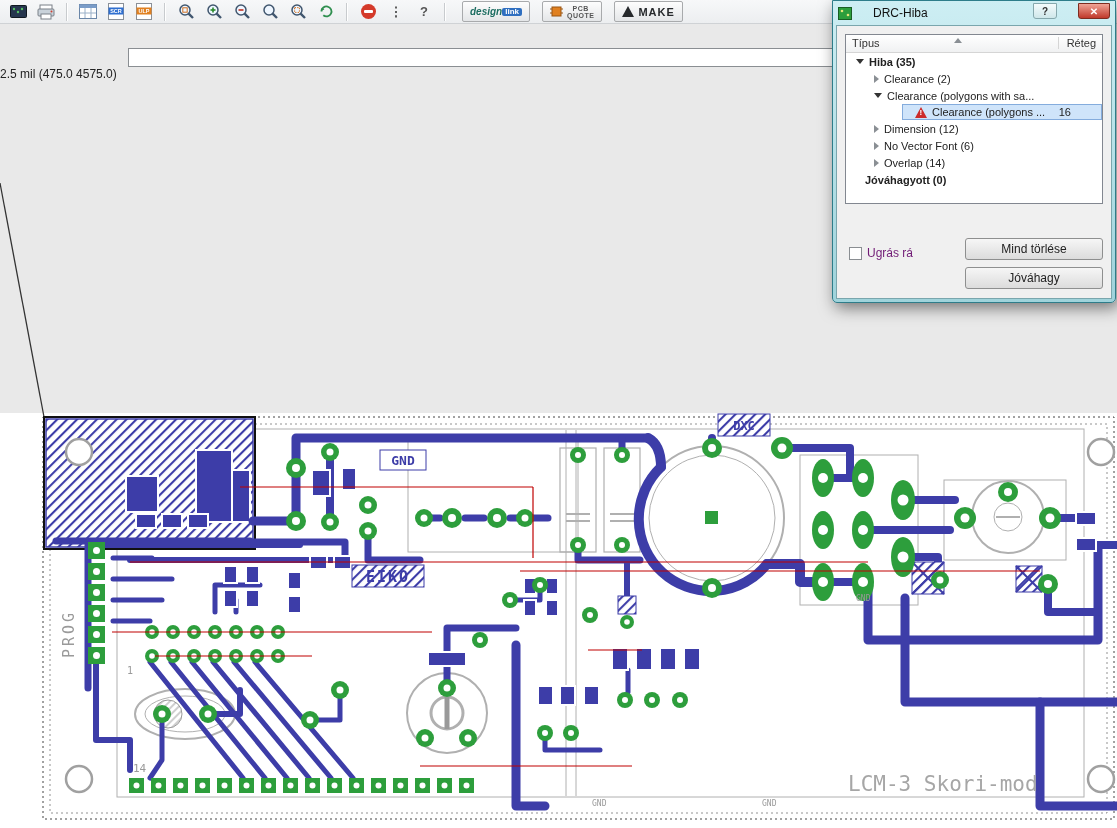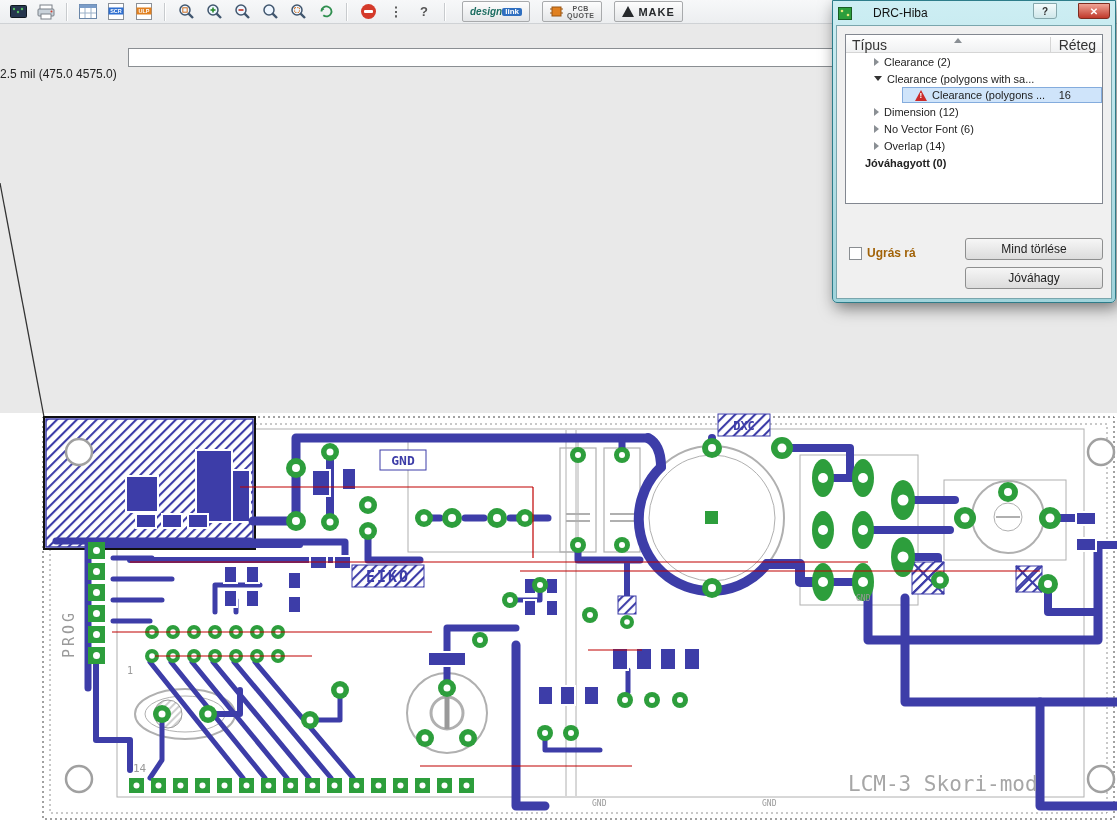--- a/index.html
+++ b/index.html
@@ -50,38 +50,38 @@
     background:linear-gradient(#cdeef3,#9fd3db); border:1px solid #2e7d8a; border-radius:0 0 5px 5px;
     padding:0 3px 3px 3px; box-shadow:3px 5px 16px rgba(0,0,0,.5);}
   .titlebar{height:24px; display:flex; align-items:center; gap:21px; padding:0 2px;}
   .title-text{font-size:12px; color:#111; flex:1;}
   .winbtn{height:16px; display:flex; align-items:center; justify-content:center; font-size:10px; font-weight:bold;
     border-radius:0 0 3px 3px; margin-top:-4px;}
   .winbtn.help{width:24px; background:linear-gradient(#f4fbfc,#cfe7ea); border:1px solid #86a8ad; color:#333;}
   .winbtn.close{width:32px; background:linear-gradient(#f0a496,#c0392b); border:1px solid #7e2c20; color:#fff;}
   .dlg-content{background:#f0f0f0; border:1px solid #7aa6ad; height:calc(100% - 24px); padding:8px; position:relative;}
   .listbox{background:#fff; border:1px solid #828790; height:170px; position:relative; overflow:hidden;}
-  .cols{height:18px; background:linear-gradient(#ffffff,#f0f1f2); border-bottom:1px solid #d5d5d5; position:relative; font-size:14px; color:#333;}
+  .cols{height:18px; background:linear-gradient(#ffffff,#f0f1f2); border-bottom:1px solid #d5d5d5; position:relative; font-size:11px; color:#333;}
   .col-type{position:absolute; left:6px; top:2px;}
   .col-layer{position:absolute; right:6px; top:2px; border-left:1px solid #d5d5d5; padding-left:8px;text-align:center;}
   .sortind{position:absolute; left:108px; top:3px; width:0;height:0;border-left:4px solid transparent;border-right:4px solid transparent;border-bottom:5px solid #8a8f94;}
   .trow{height:17px; position:relative; font-size:11px; color:#222; display:flex; align-items:center;}
   .trow .exp{width:0;height:0;margin-right:5px;}
   .exp.open{border-left:4px solid transparent;border-right:4px solid transparent;border-top:5px solid #333;}
   .exp.closed{border-top:4px solid transparent;border-bottom:4px solid transparent;border-left:5px solid #8a8f94;}
   .lvl0{padding-left:10px;} .lvl1{padding-left:28px;} .lvl2{padding-left:12px;}
   .bold{font-weight:bold;}
   .trow.sel{margin-left:56px; background:#cfe4fa; border:1px solid #84acdd; height:16px;}
   .warn{width:13px;height:11px;position:relative;margin-right:4px;}
   .warn::before{content:"";position:absolute;left:0;top:0;width:0;height:0;
     border-left:6.5px solid transparent;border-right:6.5px solid transparent;border-bottom:11px solid #cc2b2b;}
   .warn::after{content:"!";position:absolute;left:4.5px;top:1px;font-size:8px;font-weight:bold;color:#fff;}
   .tlayer{position:absolute; right:30px; font-size:11px; color:#222;}
   .dlg-bottom{position:absolute; left:8px; right:8px; top:212px;}
-  .chk{display:flex; align-items:center; gap:5px; font-size:12px; color:#a16207; position:absolute; left:4px; top:8px;font-weight:bold;}
+  .chk{display:flex; align-items:center; gap:5px; font-size:12px; color:#701a75; position:absolute; left:4px; top:8px;}
   .chkbox{width:13px; height:13px; background:#fff; border:1px solid #8a8e92;}
   .dbtns{position:absolute; right:0; top:0; display:flex; flex-direction:column; gap:7px;}
   .dbtn{width:138px; height:22px; font-size:12px; color:#222; border:1px solid #8e8f8f; border-radius:3px;
     background:linear-gradient(#f6f6f6,#dcdcdc); font-family:"Liberation Sans",sans-serif;}
 </style>
 </head>
 <body>
 
 <div class="stage">
 
@@ -753,20 +753,24 @@
     <span class="winbtn help">?</span>
     <span class="winbtn close">✕</span>
   </div>
   <div class="dlg-content">
     <div class="listbox">
       <div class="cols">
         <span class="col-type">Típus</span>
         <span class="sortind"></span>
         <span class="col-layer">Réteg</span>
       </div>
+      <div class="trow lvl0 bold">
+        <span class="exp open"></span>
+        <span>Hiba (35)</span>
+      </div>
       <div class="trow lvl1">
         <span class="exp closed"></span>
         <span>Clearance (2)</span>
       </div>
       <div class="trow lvl1">
         <span class="exp open"></span>
         <span>Clearance (polygons with sa...</span>
       </div>
       <div class="trow lvl2 sel">
         <span class="warn"></span>

